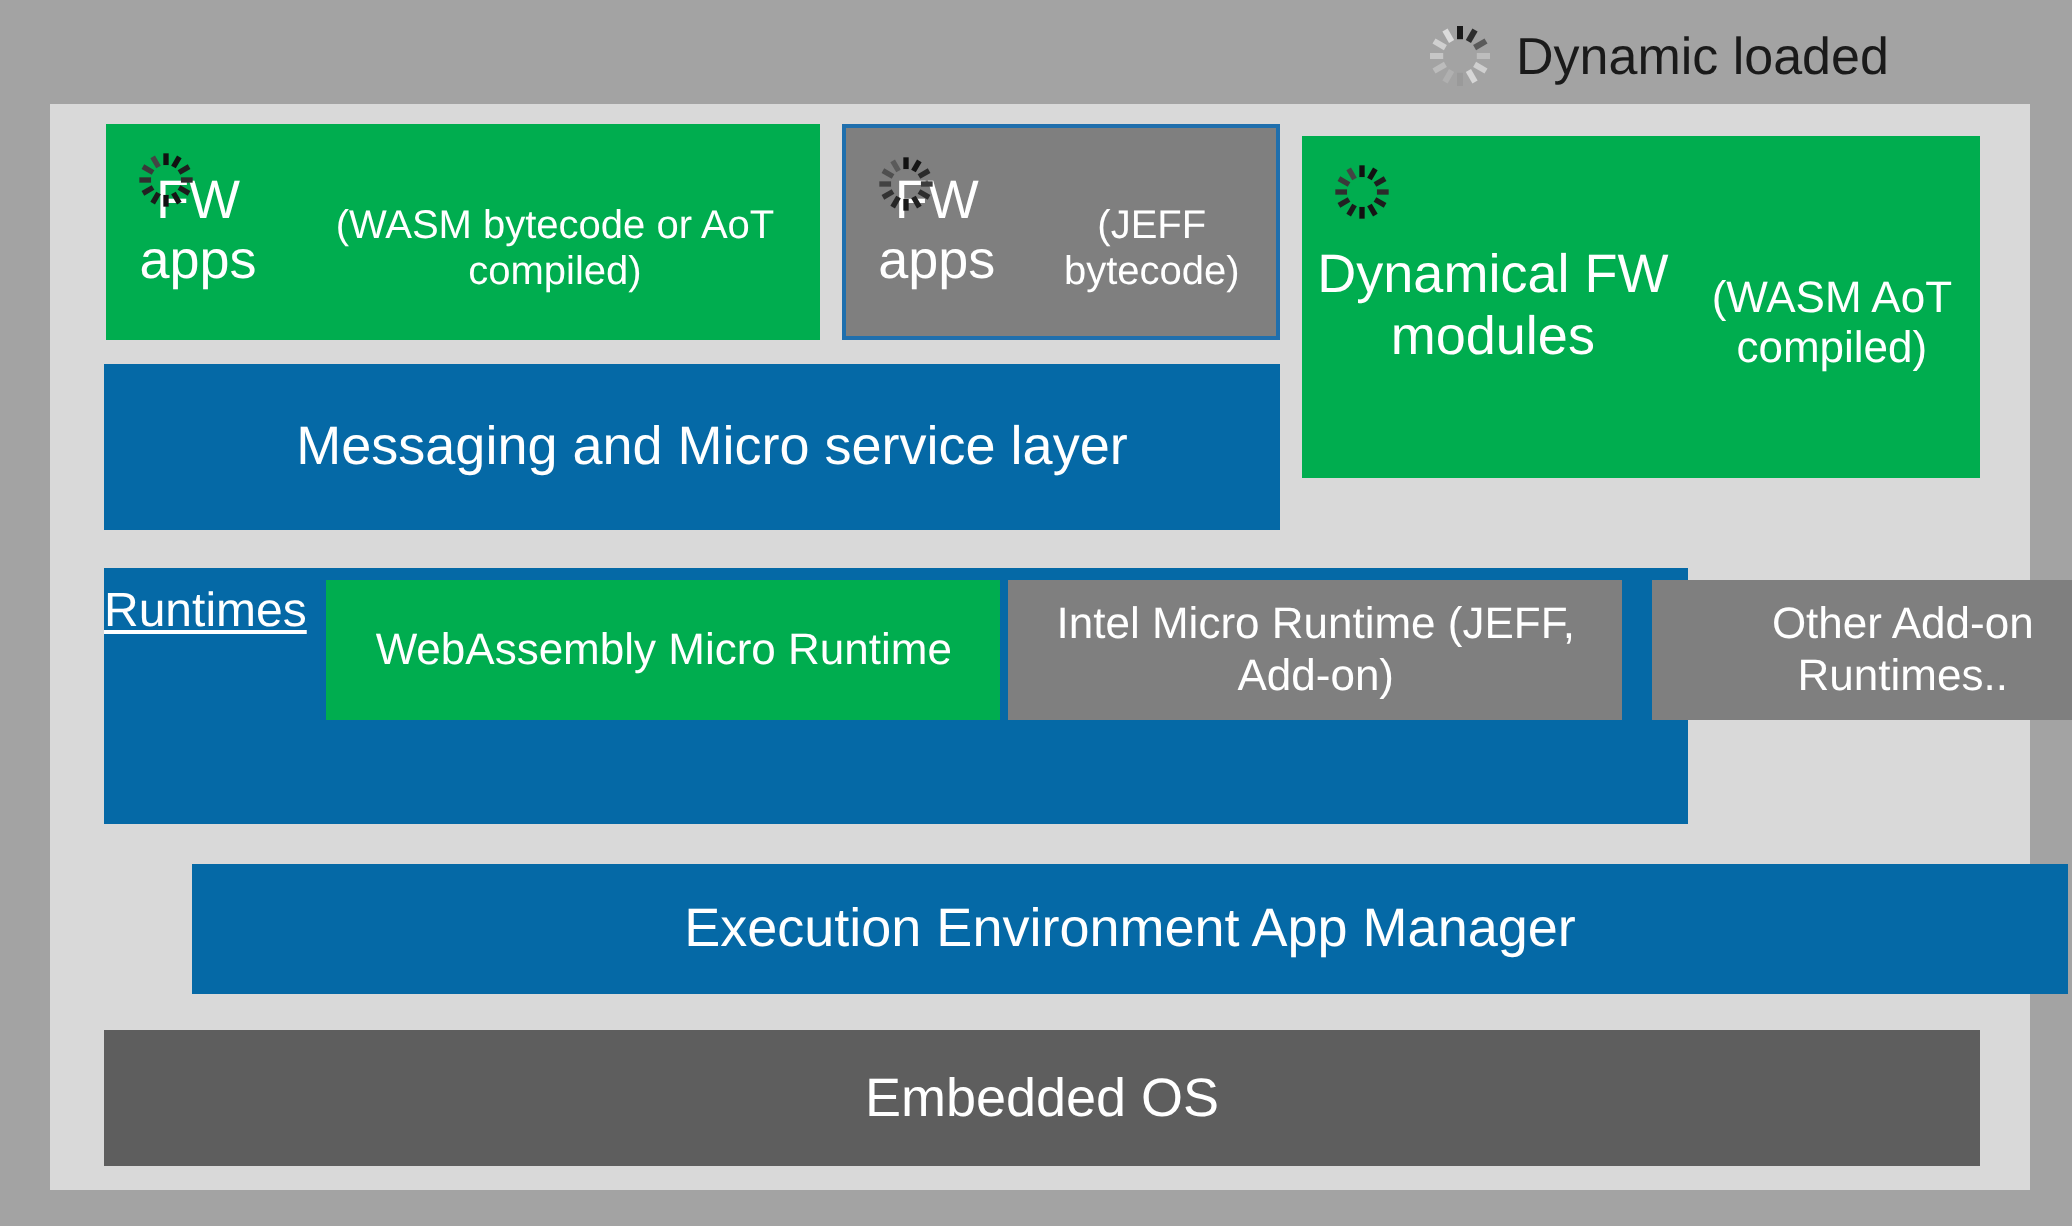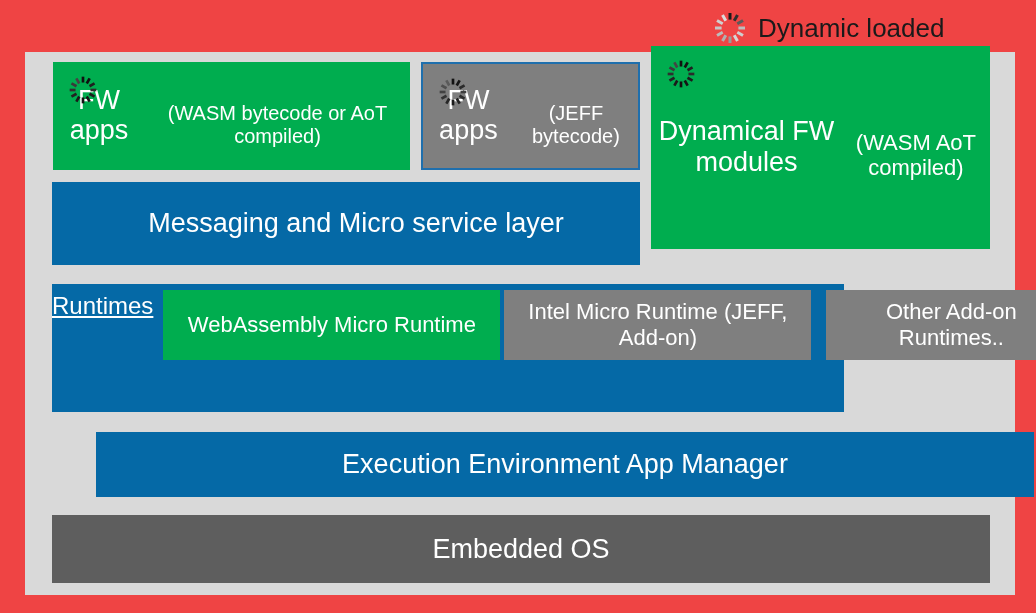--- a/index.html
+++ b/index.html
@@ -7,21 +7,21 @@
     padding: 0;
     background: #ffffff;
   }
   body {
     font-family: "Liberation Sans", sans-serif;
   }
   #canvas {
     position: relative;
     width: 1036px;
     height: 613px;
-    background: #ef4444;
+    background: #a3a3a3;
     overflow: hidden;
   }
 
   
   #legend {
     position: absolute;
     left: 712px;
     top: 6px;
     height: 44px;
     display: flex;
@@ -82,21 +82,21 @@
   #fw-apps-wasm .line1 { font-size: 27px; margin-bottom: 2px; }
   #fw-apps-wasm .line2 { font-size: 20px; }
 
   #fw-apps-jeff {
     left: 421px; top: 62px; width: 219px; height: 108px;
   }
   #fw-apps-jeff .line1 { font-size: 27px; margin-bottom: 2px; }
   #fw-apps-jeff .line2 { font-size: 20px; }
 
   #dynamical-fw-modules {
-    left: 651px; top: 46px; width: 339px; height: 203px;
+    left: 651px; top: 68px; width: 339px; height: 171px;
   }
   #dynamical-fw-modules .line1 { font-size: 27px; margin-bottom: 2px; }
   #dynamical-fw-modules .line2 { font-size: 22px; }
 
   #messaging-layer {
     left: 52px; top: 182px; width: 588px; height: 83px; padding-left: 20px;
   }
   #messaging-layer .line1 { font-size: 27px; }
 
   #runtimes {

